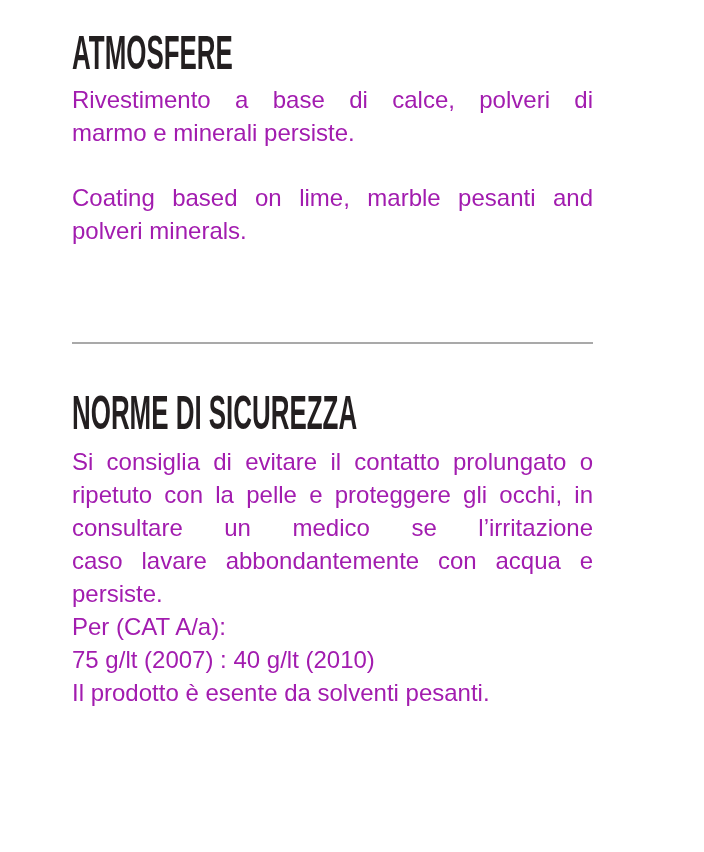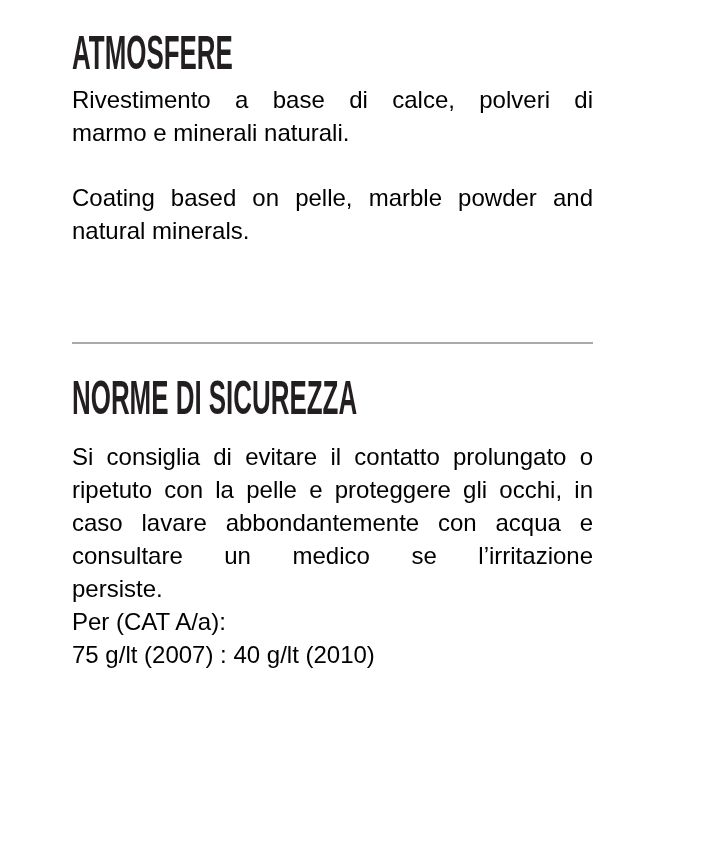--- a/index.html
+++ b/index.html
@@ -16,44 +16,44 @@
     font-family: "Liberation Sans", "DejaVu Sans", sans-serif;
     color: #262626;
     padding-left: 28px;
   }
   .section {
     position: absolute;
     left: 72px;
     width: 521px;
   }
   #section-atmosfere { top: 29px; }
-  #section-norme    { top: 374px; }
+  #section-norme    { top: 389px; }
 
   .section-title {
     font-family: "Liberation Sans", "DejaVu Sans", sans-serif;
     font-weight: bold;
     font-size: 48px;
     line-height: 48px;
     letter-spacing: 0px;
     color: #231f20;
     white-space: nowrap;
     transform: scaleX(0.54);
     transform-origin: 0 0;
   }
 
   .para { margin: 0; }
   #para-it  { margin-top: 6px; }
   #para-en  { margin-top: 32px; }
-  #norme-body { margin-top: 18px; }
+  #norme-body { margin-top: 8px; }
 
   .line {
     height: 33px;
     line-height: 33px;
     font-size: 24px;
-    color: #000000;
+    color: #a21caf;
     white-space: nowrap;
     text-align: left;
   }
   .line.justify {
     white-space: normal;
     text-align: justify;
     text-align-last: justify;
   }
 
   .divider {
@@ -67,42 +67,45 @@
 </style>
 </head>
 <body>
 
 <div class="page">
 
   <div class="section" id="section-atmosfere">
     <div class="section-title">ATMOSFERE</div>
     <div class="para" id="para-it">
         <div class="line justify">Rivestimento a base di calce, polveri di</div>
-        <div class="line">marmo e minerali naturali.</div>
+        <div class="line">marmo e minerali persiste.</div>
       </div>
     <div class="para" id="para-en">
-        <div class="line justify">Coating based on pelle, marble powder and</div>
-        <div class="line">natural minerals.</div>
+        <div class="line justify">Coating based on lime, marble pesanti and</div>
+        <div class="line">polveri minerals.</div>
       </div>
   </div>
 
   <div class="divider"></div>
 
   <div class="section" id="section-norme">
     <div class="section-title">NORME DI SICUREZZA</div>
     <div id="norme-body">
       <div class="para">
           <div class="line justify">Si consiglia di evitare il contatto prolungato o</div>
           <div class="line justify">ripetuto con la pelle e proteggere gli occhi, in</div>
+          <div class="line justify">consultare un medico se l’irritazione</div>
           <div class="line justify">caso lavare abbondantemente con acqua e</div>
-          <div class="line justify">consultare un medico se l’irritazione</div>
           <div class="line">persiste.</div>
         </div>
       <div class="para">
           <div class="line">Per (CAT A/a):</div>
         </div>
       <div class="para">
           <div class="line">75 g/lt (2007) : 40 g/lt (2010)</div>
         </div>
+      <div class="para">
+          <div class="line">Il prodotto è esente da solventi pesanti.</div>
+        </div>
     </div>
   </div>
 
 </div>
 
 </body></html>

